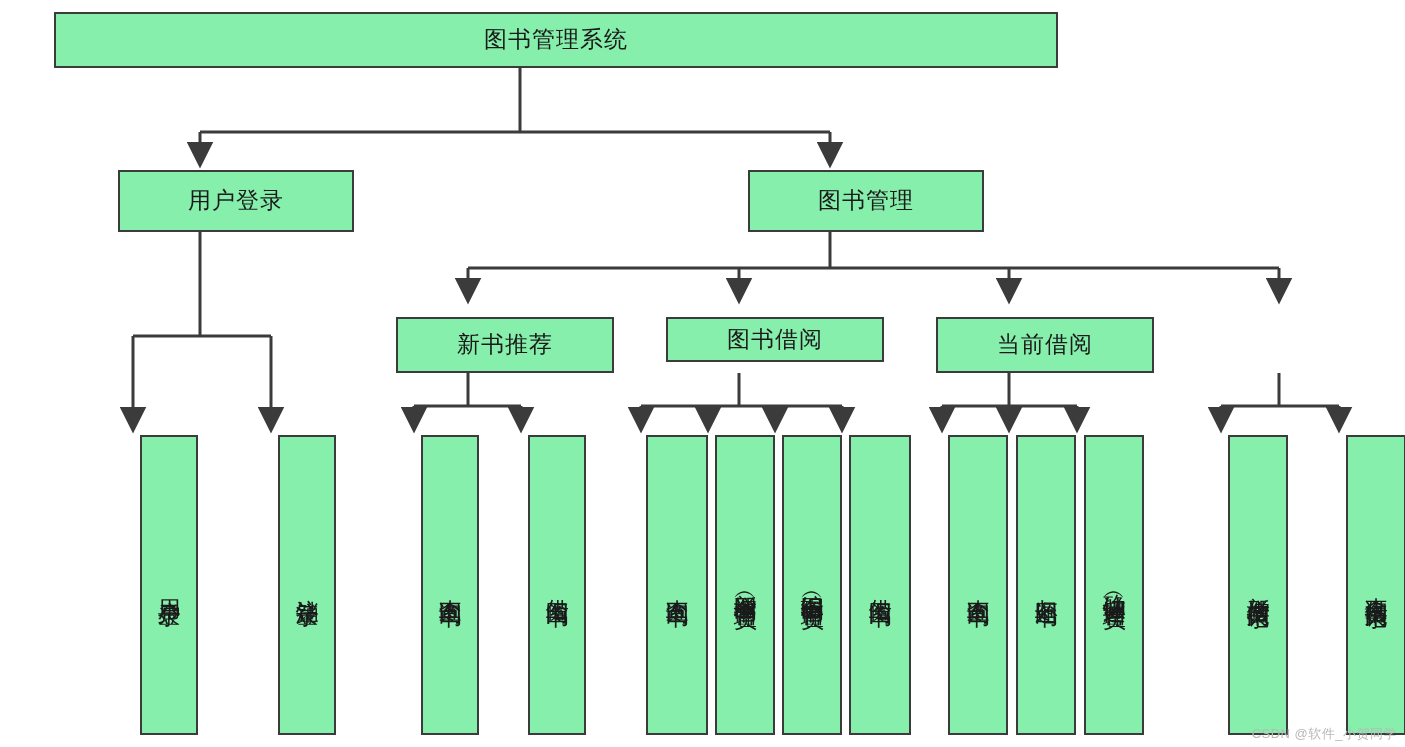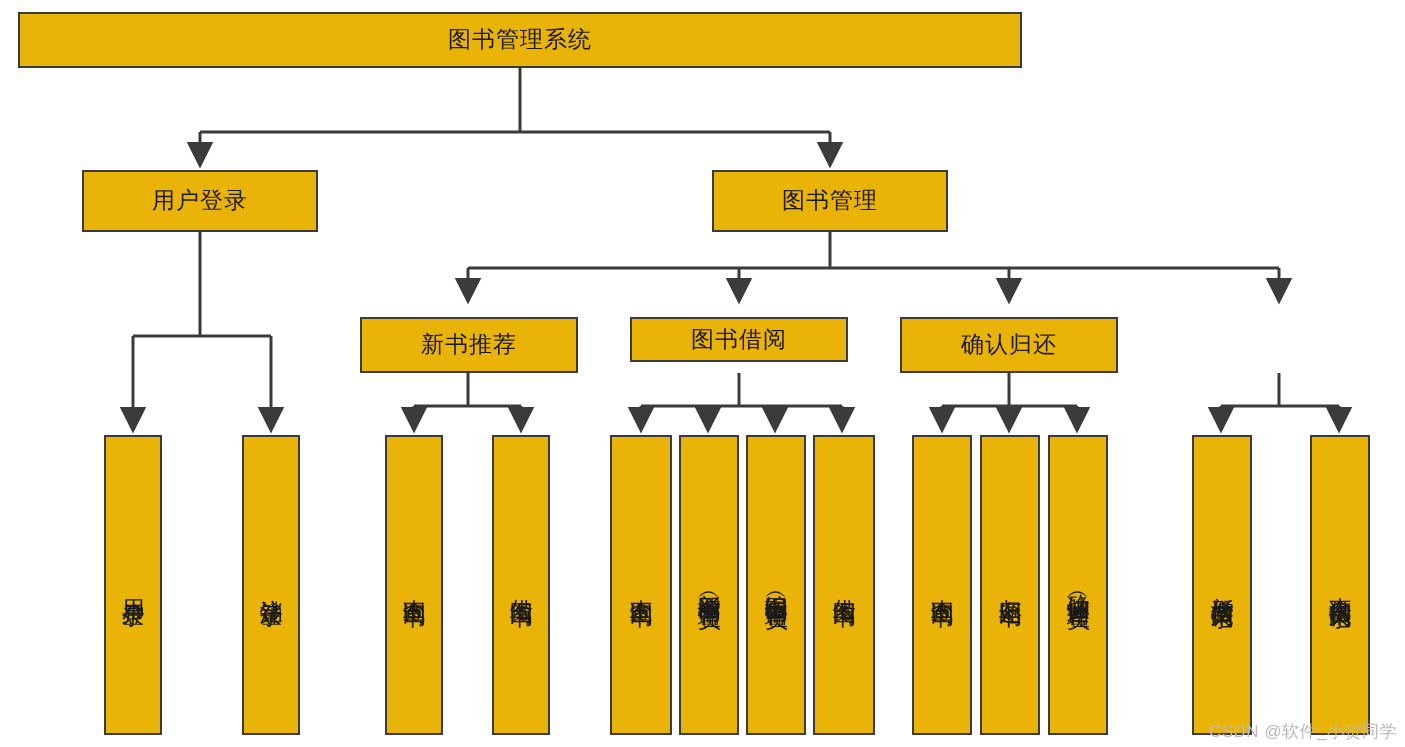--- a/index.html
+++ b/index.html
@@ -23,27 +23,28 @@
     position: absolute;
     left: 0;
     top: 0;
     width: 1405px;
     height: 747px;
     pointer-events: none;
   }
   .node {
     position: absolute;
     box-sizing: border-box;
-    background: #eab308;
+    background: #86efac;
     border: 2px solid #3b3b3b;
     display: flex;
     align-items: center;
     justify-content: center;
     text-align: center;
     color: #1a1a1a;
+    margin-left: 36px;
   }
   .node-label {
     display: block;
     letter-spacing: 1px;
   }
   .h-node .node-label {
     font-size: 23px;
     line-height: 1.2;
   }
   .root .node-label {
@@ -59,21 +60,21 @@
     text-orientation: upright;
     font-size: 23px;
     line-height: 1.28;
     letter-spacing: 2px;
     white-space: normal;
   }
   .watermark {
     position: absolute;
     right: 8px;
     bottom: 4px;
-    font-size: 17px;
+    font-size: 13px;
     color: #b9b9b9;
     letter-spacing: 0.5px;
     user-select: none;
   }
 </style>
 </head>
 <body>
 
 <div id="canvas">
 
@@ -139,21 +140,21 @@
     <span class="node-label">图书管理</span>
   </div>
 
   <div class="node h-node" style="left:360px; top:317px; width:218px; height:56px;">
     <span class="node-label">新书推荐</span>
   </div>
   <div class="node h-node" style="left:630px; top:317px; width:218px; height:45px;">
     <span class="node-label">图书借阅</span>
   </div>
   <div class="node h-node" style="left:900px; top:317px; width:218px; height:56px;">
-    <span class="node-label">确认归还</span>
+    <span class="node-label">当前借阅</span>
   </div>
 
   <div class="node v-node" style="left:104px; top:435px; width:58px; height:300px;">
     <span class="node-label">用户登录</span>
   </div>
   <div class="node v-node" style="left:242px; top:435px; width:58px; height:300px;">
     <span class="node-label">注销登录</span>
   </div>
 
   <div class="node v-node" style="left:385px; top:435px; width:58px; height:300px;">

